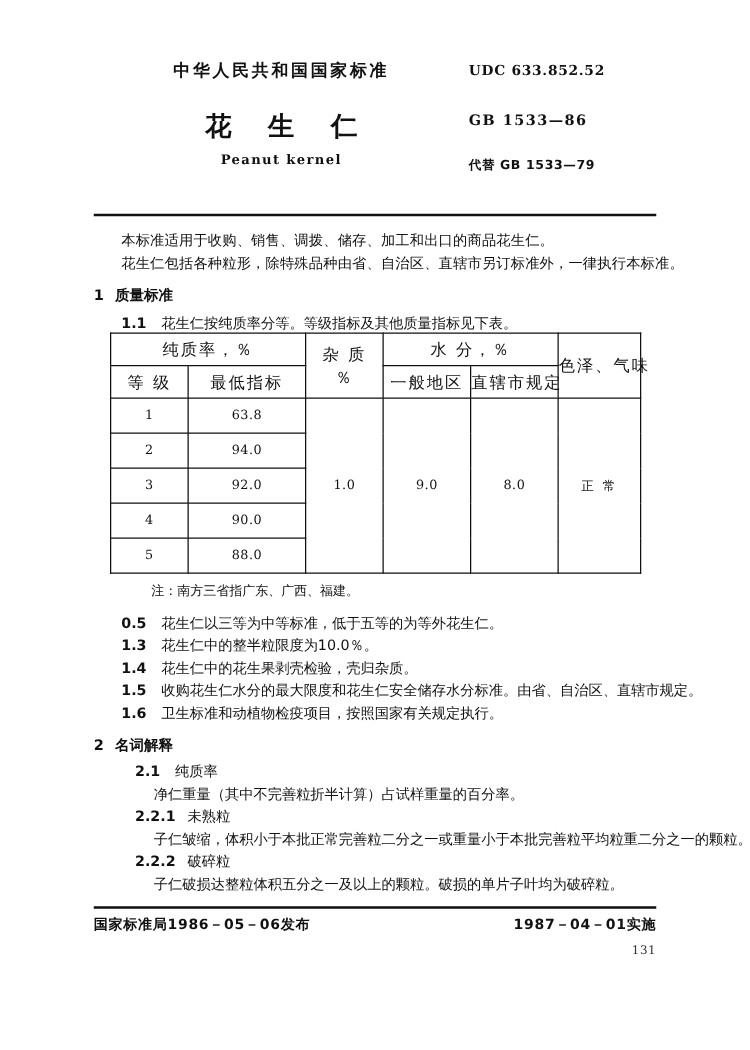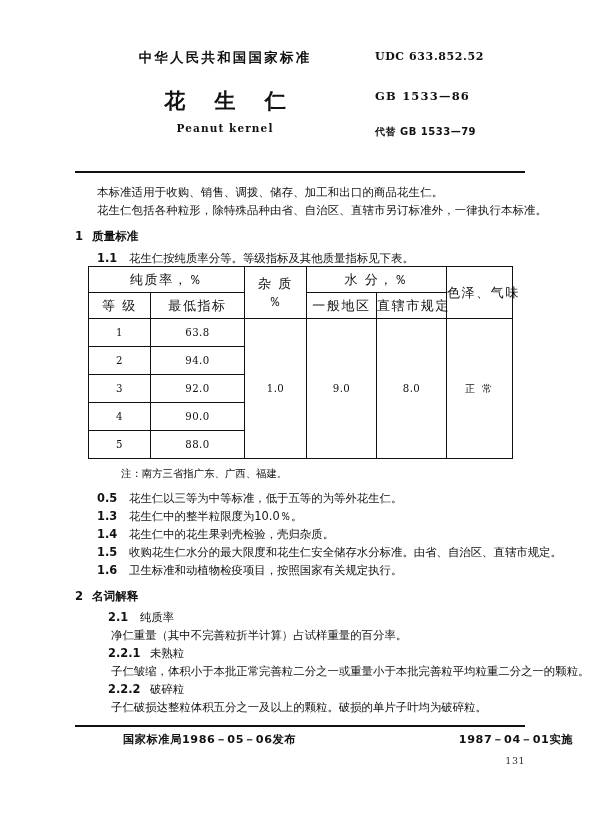--- a/index.html
+++ b/index.html
@@ -156,21 +156,21 @@
     font-weight: bold;
     display: inline-block;
     min-width: 28px;
   }
   .clause-title .num.wide { min-width: 38px; }
   .clause-title .txt { margin-left: 4px; }
 
   .clause-body {
     font-size: 11.4px;
     line-height: 18px;
-    margin-left: 36px;
+    margin-left: 48px;
     white-space: nowrap;
   }
 
   
   .table-wrap {
     position: absolute;
     left: 88px;
     top: 266px;
     width: 424px;
   }
@@ -219,21 +219,20 @@
     white-space: nowrap;
   }
 
   
   .footer {
     position: absolute;
     left: 75px;
     top: 732px;
     width: 450px;
     height: 18px;
-    margin-left: 48px;
   }
   .footer-left {
     position: absolute;
     left: 0;
     top: 0;
     font-size: 11.2px;
     font-weight: bold;
     letter-spacing: 0.6px;
     white-space: nowrap;
   }

